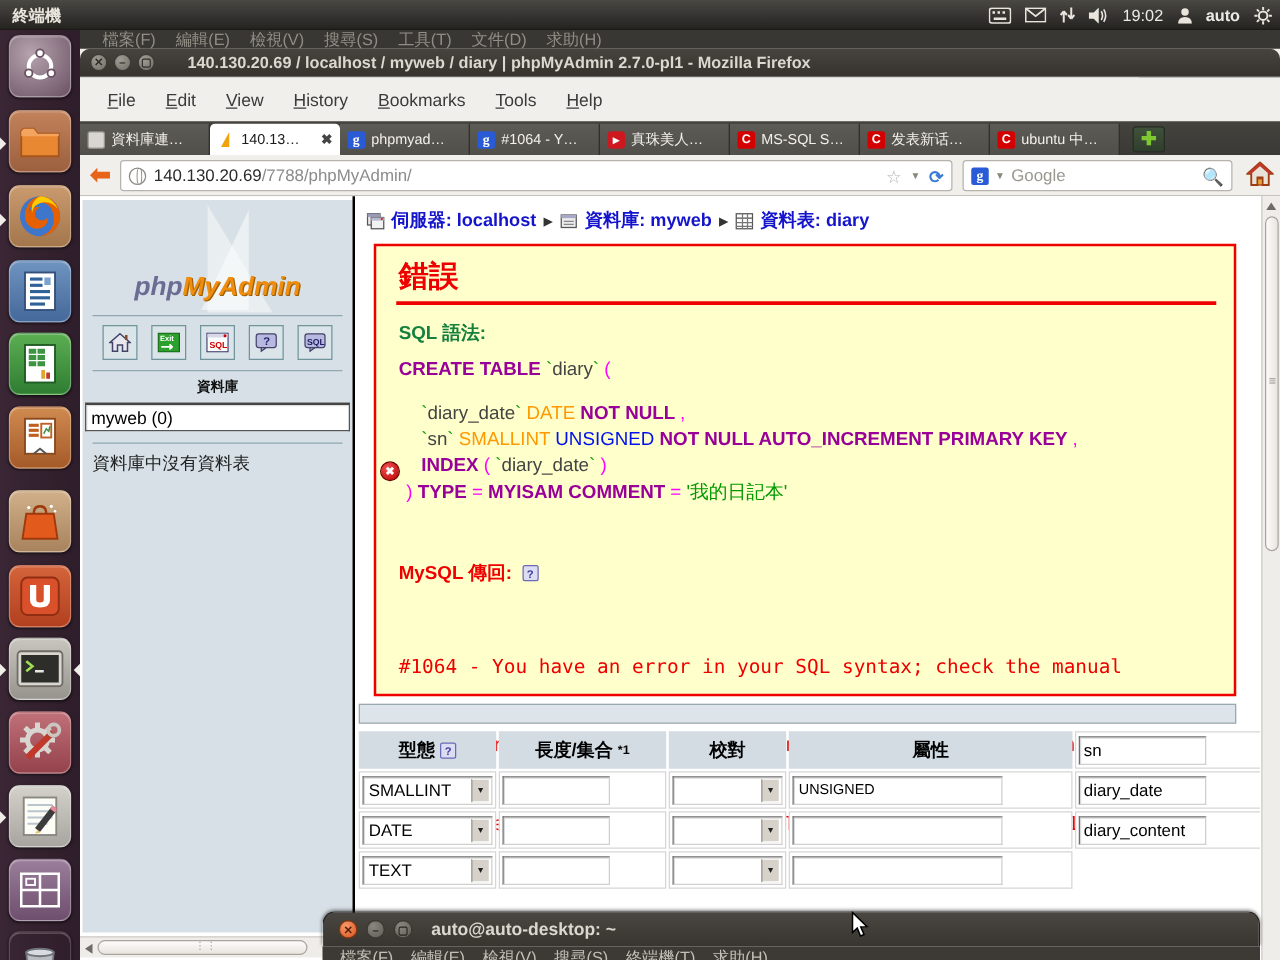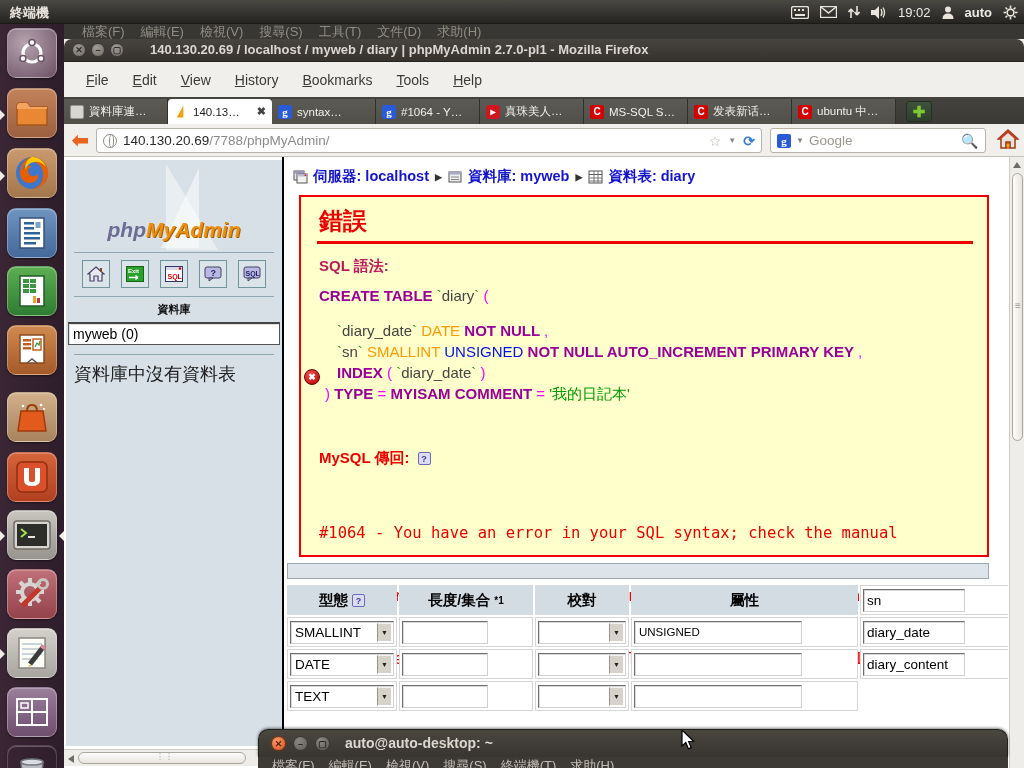--- a/index.html
+++ b/index.html
@@ -102,38 +102,38 @@
   #sb-logo .lp { color:#6b6b93; } #sb-logo .lm { color:#ef8e0e; text-shadow:1px 1px 0 #a05f00; }
   .sb-hr { position:absolute; left:8px; width:200px; border-top:1px solid #8fa8b2; }
   #sb-tools { position:absolute; left:0; top:100px; width:216px; display:flex; justify-content:center; gap:11px; }
   .sb-btn { width:28px; height:28px; background:#dbe4e9; border:1px solid #6f949c;
     display:flex; align-items:center; justify-content:center; }
   #sb-db-label { position:absolute; left:0; top:142px; width:216px; text-align:center;
     font-size:11px; font-weight:bold; color:#111; }
   #sb-db-select { position:absolute; left:2px; top:162px; width:212px; height:23px; background:#fff;
     border:1px solid #555; border-top:2px solid #444; box-shadow:inset 1px 1px 0 rgba(0,0,0,.12);
     font-size:14px; color:#000; padding:2px 4px; }
-  #sb-notables { position:absolute; left:8px; top:202px; font-size:18px; color:#222; }
+  #sb-notables { position:absolute; left:8px; top:202px; font-size:14px; color:#222; }
 
   #frame-border { position:absolute; left:218px; top:0; width:2px; height:590px; background:#000; }
 
   
   #main-frame { position:absolute; left:221px; top:0; width:723px; height:611px; background:#fff; overflow:hidden; }
 
   #breadcrumb { position:absolute; left:8px; top:10px; display:flex; align-items:center; gap:6px;
     font-size:14.5px; font-weight:bold; color:#1414cc; white-space:nowrap; }
   #breadcrumb .crumb { display:flex; align-items:center; gap:5px; color:#1414cc; }
   .crumb-sep { color:#333; font-size:9px; }
 
   
   #error-box { position:absolute; left:14px; top:38px; width:690px; height:362px;
     background:#ffffcc; border:2px solid #ee0000; }
   #err-title { position:absolute; left:18px; top:8px; font-size:24px; font-weight:bold; color:#ee0000; }
   #err-rule { position:absolute; left:16px; top:44px; width:656px; height:3px; background:#ee0000; }
-  #err-sqllabel { position:absolute; left:18px; top:60px; font-size:15px; font-weight:bold; color:#be185d; }
+  #err-sqllabel { position:absolute; left:18px; top:60px; font-size:15px; font-weight:bold; color:#15803d; }
   #sql-block { position:absolute; left:18px; top:88px; font-size:15px; line-height:21px; color:#444; }
   .sql-line { white-space:pre; }
   .sql-line.ind2 { padding-left:18px; } .sql-line.ind1 { padding-left:6px; }
   .sql-gap { height:14px; }
   .tk-kw { color:#990099; font-weight:bold; }
   .tk-ty { color:#ff9900; }
   .tk-bl { color:#0010ee; }
   .tk-bq { color:#009900; }
   .tk-id { color:#444444; }
   .tk-pu { color:#ff00ff; }
@@ -426,21 +426,21 @@
       <span class="favicon fav-page"></span>
       <span class="tab-label">資料庫連…</span>
     </div>
     <div class="tab active">
       <span class="favicon fav-pma"></span>
       <span class="tab-label">140.13…</span>
       <span class="tab-close">✖</span>
     </div>
     <div class="tab">
       <span class="favicon fav-google"></span>
-      <span class="tab-label">syntax…</span>
+      <span class="tab-label">phpmyad…</span>
     </div>
     <div class="tab">
       <span class="favicon fav-google"></span>
       <span class="tab-label">#1064 - Y…</span>
     </div>
     <div class="tab">
       <span class="favicon fav-youtube"></span>
       <span class="tab-label">真珠美人…</span>
     </div>
     <div class="tab">

